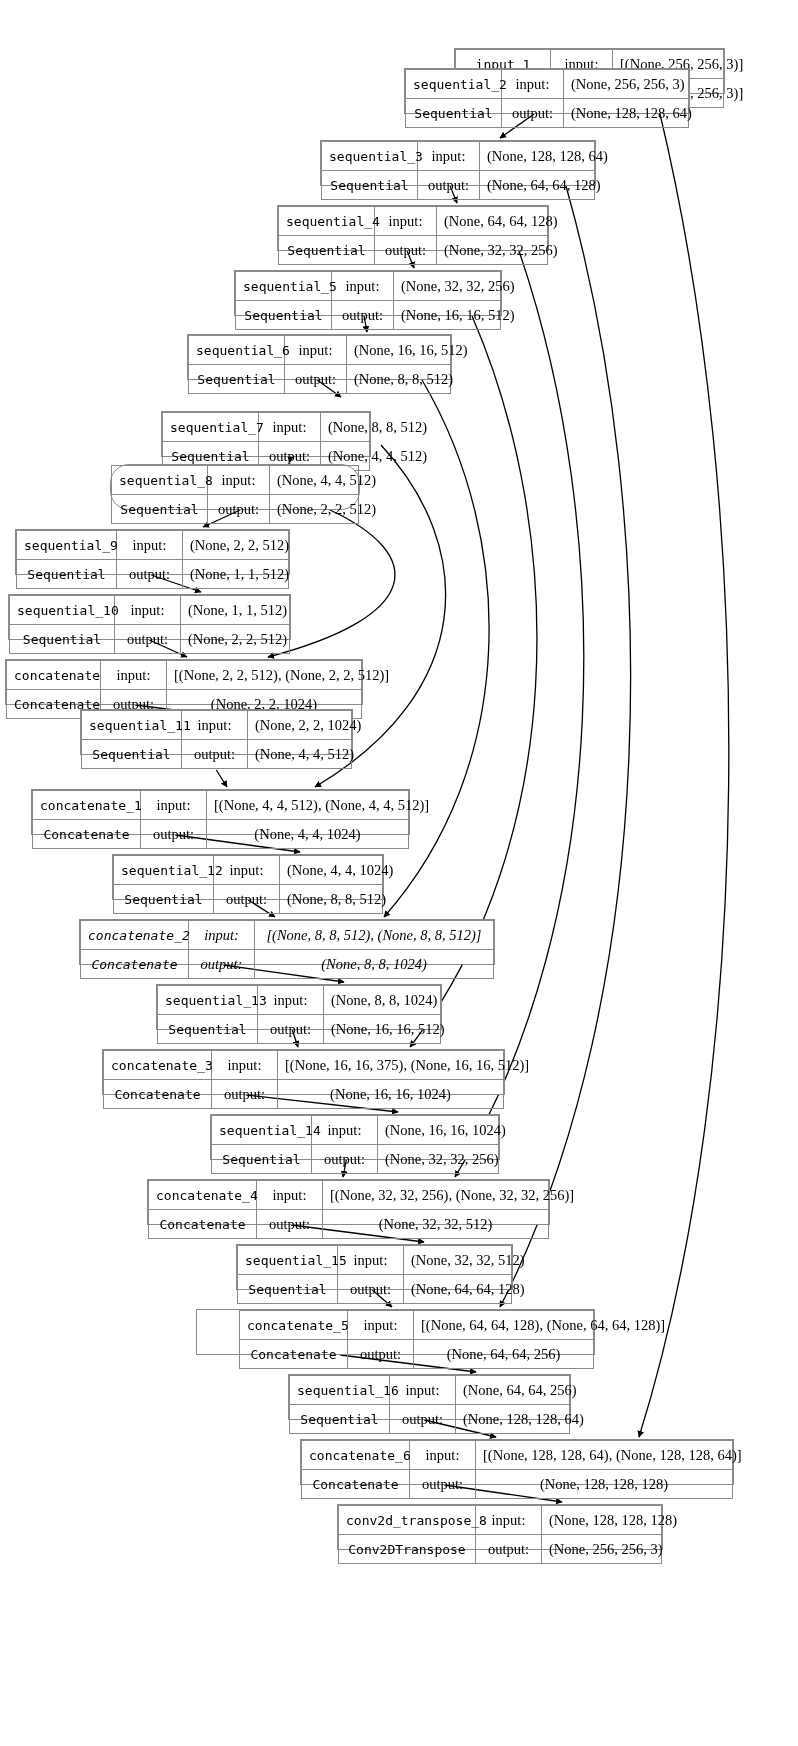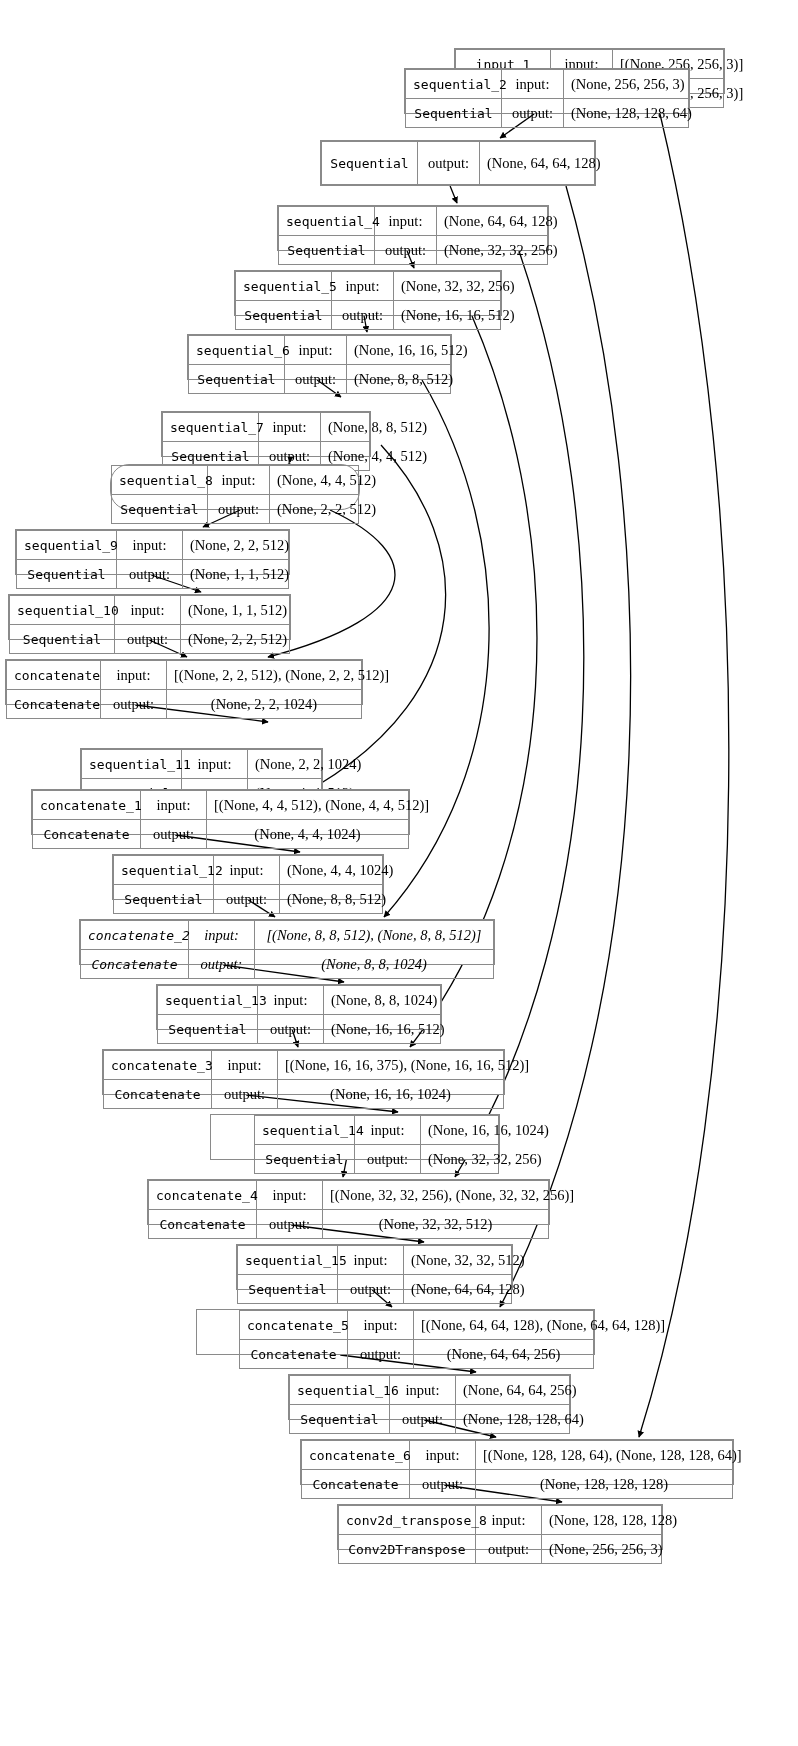--- a/index.html
+++ b/index.html
@@ -145,20 +145,25 @@
       </div>
       <div class="node" style="left: 320px; top: 140px; width: 276px; height: 46px;">
         <table>
           <colgroup>
             <col style="width:96px">
             <col style="width:62px">
             <col>
           </colgroup>
           <tbody>
             <tr>
+              <td class="c-name">sequential_3</td>
+              <td class="c-port">input:</td>
+              <td class="c-shape">(None, 128, 128, 64)</td>
+            </tr>
+            <tr>
               <td class="c-name">Sequential</td>
               <td class="c-port">output:</td>
               <td class="c-shape">(None, 64, 64, 128)</td>
             </tr>
           </tbody>
         </table>
       </div>
       <div class="node" style="left: 277px; top: 205px; width: 272px; height: 46px;">
         <table>
           <colgroup>
@@ -320,21 +325,21 @@
               <td class="c-shape">[(None, 2, 2, 512), (None, 2, 2, 512)]</td>
             </tr>
             <tr>
               <td class="c-name">Concatenate</td>
               <td class="c-port">output:</td>
               <td class="c-shape">(None, 2, 2, 1024)</td>
             </tr>
           </tbody>
         </table>
       </div>
-      <div class="node" style="left: 80px; top: 748px; width: 243px; height: 46px;">
+      <div class="node" style="left: 80px; top: 709px; width: 273px; height: 46px;">
         <table>
           <colgroup>
             <col style="width:100px">
             <col style="width:66px">
             <col>
           </colgroup>
           <tbody>
             <tr>
               <td class="c-name">sequential_11</td>
               <td class="c-port">input:</td>
@@ -446,21 +451,21 @@
               <td class="c-shape">[(None, 16, 16, 375), (None, 16, 16, 512)]</td>
             </tr>
             <tr>
               <td class="c-name">Concatenate</td>
               <td class="c-port">output:</td>
               <td class="c-shape">(None, 16, 16, 1024)</td>
             </tr>
           </tbody>
         </table>
       </div>
-      <div class="node" style="left: 210px; top: 1114px; width: 290px; height: 46px; padding-left: 43px;">
+      <div class="node" style="left: 210px; top: 1114px; width: 290px; height: 46px;">
         <table>
           <colgroup>
             <col style="width:100px">
             <col style="width:66px">
             <col>
           </colgroup>
           <tbody>
             <tr>
               <td class="c-name">sequential_14</td>
               <td class="c-port">input:</td>

